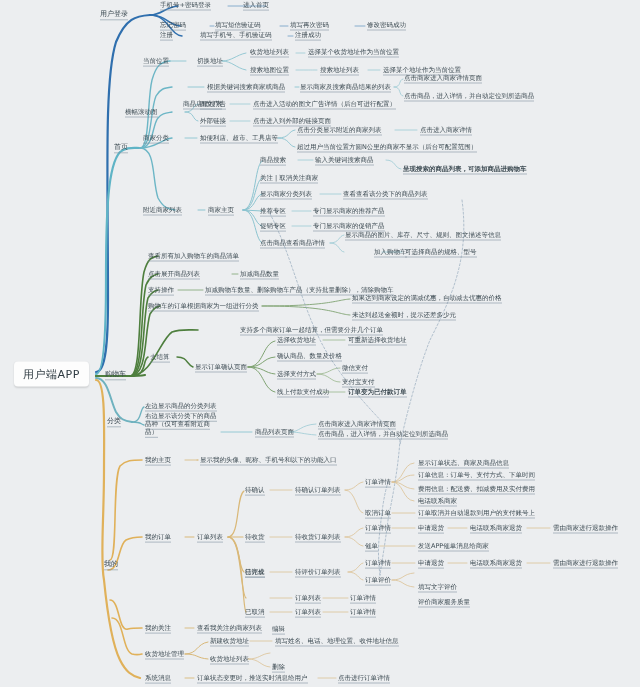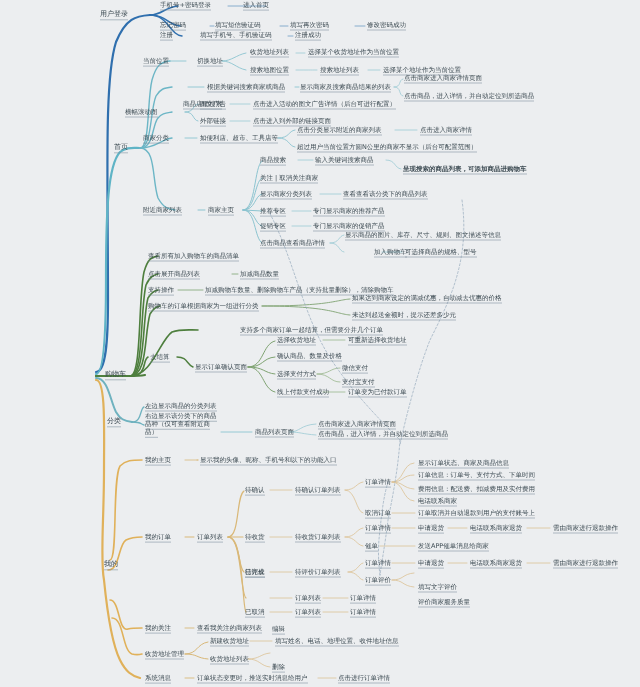--- a/index.html
+++ b/index.html
@@ -185,20 +185,21 @@
       <path d="M185,678 L194,678" stroke="#d9b878" stroke-width=".9"></path>
       <path d="M318,678 L336,678" stroke="#dcc294" stroke-width=".8"></path>
 
       <path d="M268,210 C290,250 300,300 320,340 C340,380 380,420 400,440" stroke="#95a9bb" stroke-width=".7" stroke-dasharray="2,2"></path>
       <path d="M400,440 C398,470 392,500 388,520 C385,545 382,560 380,575" stroke="#95a9bb" stroke-width=".7" stroke-dasharray="2,2"></path>
       <path d="M462,200 C470,260 450,300 430,340 C418,370 405,420 400,445" stroke="#95a9bb" stroke-width=".7" stroke-dasharray="2,2"></path>
       <path d="M380,575 C378,560 378,545 380,530 C382,510 384,495 388,482" stroke="#95a9bb" stroke-width=".7" stroke-dasharray="2,2"></path>
     </g>
   </svg>
 
+  <div class="root" style="left:14px;top:374px;">用户端APP</div>
 
   <div id="nodes-layer">
       <div class="node t7" style="left: 100px; top: 15px;"><span class="u">用户登录</span></div>
       <div class="node t65" style="left: 160px; top: 5px;"><span class="u">手机号+密码登录</span></div>
       <div class="node t65" style="left: 243px; top: 5px;"><span class="u">进入首页</span></div>
       <div class="node t65" style="left: 160px; top: 25px;"><span class="u">忘记密码</span></div>
       <div class="node t65" style="left: 215px; top: 25px;"><span class="u">填写短信验证码</span></div>
       <div class="node t65" style="left: 290px; top: 25px;"><span class="u">填写再次密码</span></div>
       <div class="node t65" style="left: 367px; top: 25px;"><span class="u">修改密码成功</span></div>
       <div class="node t65" style="left: 160px; top: 35px;"><span class="u">注册</span></div>
@@ -255,21 +256,21 @@
       <div class="node t65" style="left: 240px; top: 330px;"><span class="u">支持多个商家订单一起结算，但需要分并几个订单</span></div>
       <div class="node t65" style="left: 150px; top: 357px;"><span class="u">去结算</span></div>
       <div class="node t65" style="left: 195px; top: 367px;"><span class="u">显示订单确认页面</span></div>
       <div class="node t65" style="left: 277px; top: 340px;"><span class="u">选择收货地址</span></div>
       <div class="node t65" style="left: 348px; top: 340px;"><span class="u">可重新选择收货地址</span></div>
       <div class="node t65" style="left: 277px; top: 356px;"><span class="u">确认商品、数量及价格</span></div>
       <div class="node t65" style="left: 277px; top: 374px;"><span class="u">选择支付方式</span></div>
       <div class="node t65" style="left: 342px; top: 368px;"><span class="u">微信支付</span></div>
       <div class="node t65" style="left: 342px; top: 382px;"><span class="u">支付宝支付</span></div>
       <div class="node t65" style="left: 277px; top: 392px;"><span class="u">线上付款支付成功</span></div>
-      <div class="node t65" style="left: 348px; top: 392px;"><span class="u">订单变为已付款订单</span></div>
+      <div class="node t65" style="left: 348px; top: 392px; font-weight: bold;"><span class="u">订单变为已付款订单</span></div>
       <div class="node t7" style="left: 107px; top: 422px;"><span class="u">分类</span></div>
       <div class="node t65" style="left: 145px; top: 406px;"><span class="u">左边显示商品的分类列表</span></div>
       <div class="node t65 wrap2" style="left: 145px; top: 424px;"><span class="u">右边显示该分类下的商品品种（仅可查看附近商品）</span></div>
       <div class="node t65" style="left: 255px; top: 432px;"><span class="u">商品列表页面</span></div>
       <div class="node t65" style="left: 318px; top: 424px;"><span class="u">点击商家进入商家详情页面</span></div>
       <div class="node t65" style="left: 318px; top: 434px;"><span class="u">点击商品，进入详情，并自动定位到所选商品</span></div>
       <div class="node t7" style="left: 104px; top: 565px;"><span class="u">我的</span></div>
       <div class="node t65" style="left: 145px; top: 460px;"><span class="u">我的主页</span></div>
       <div class="node t65" style="left: 200px; top: 460px;"><span class="u">显示我的头像、昵称、手机号和以下的功能入口</span></div>
       <div class="node t65" style="left: 145px; top: 537px;"><span class="u">我的订单</span></div>

